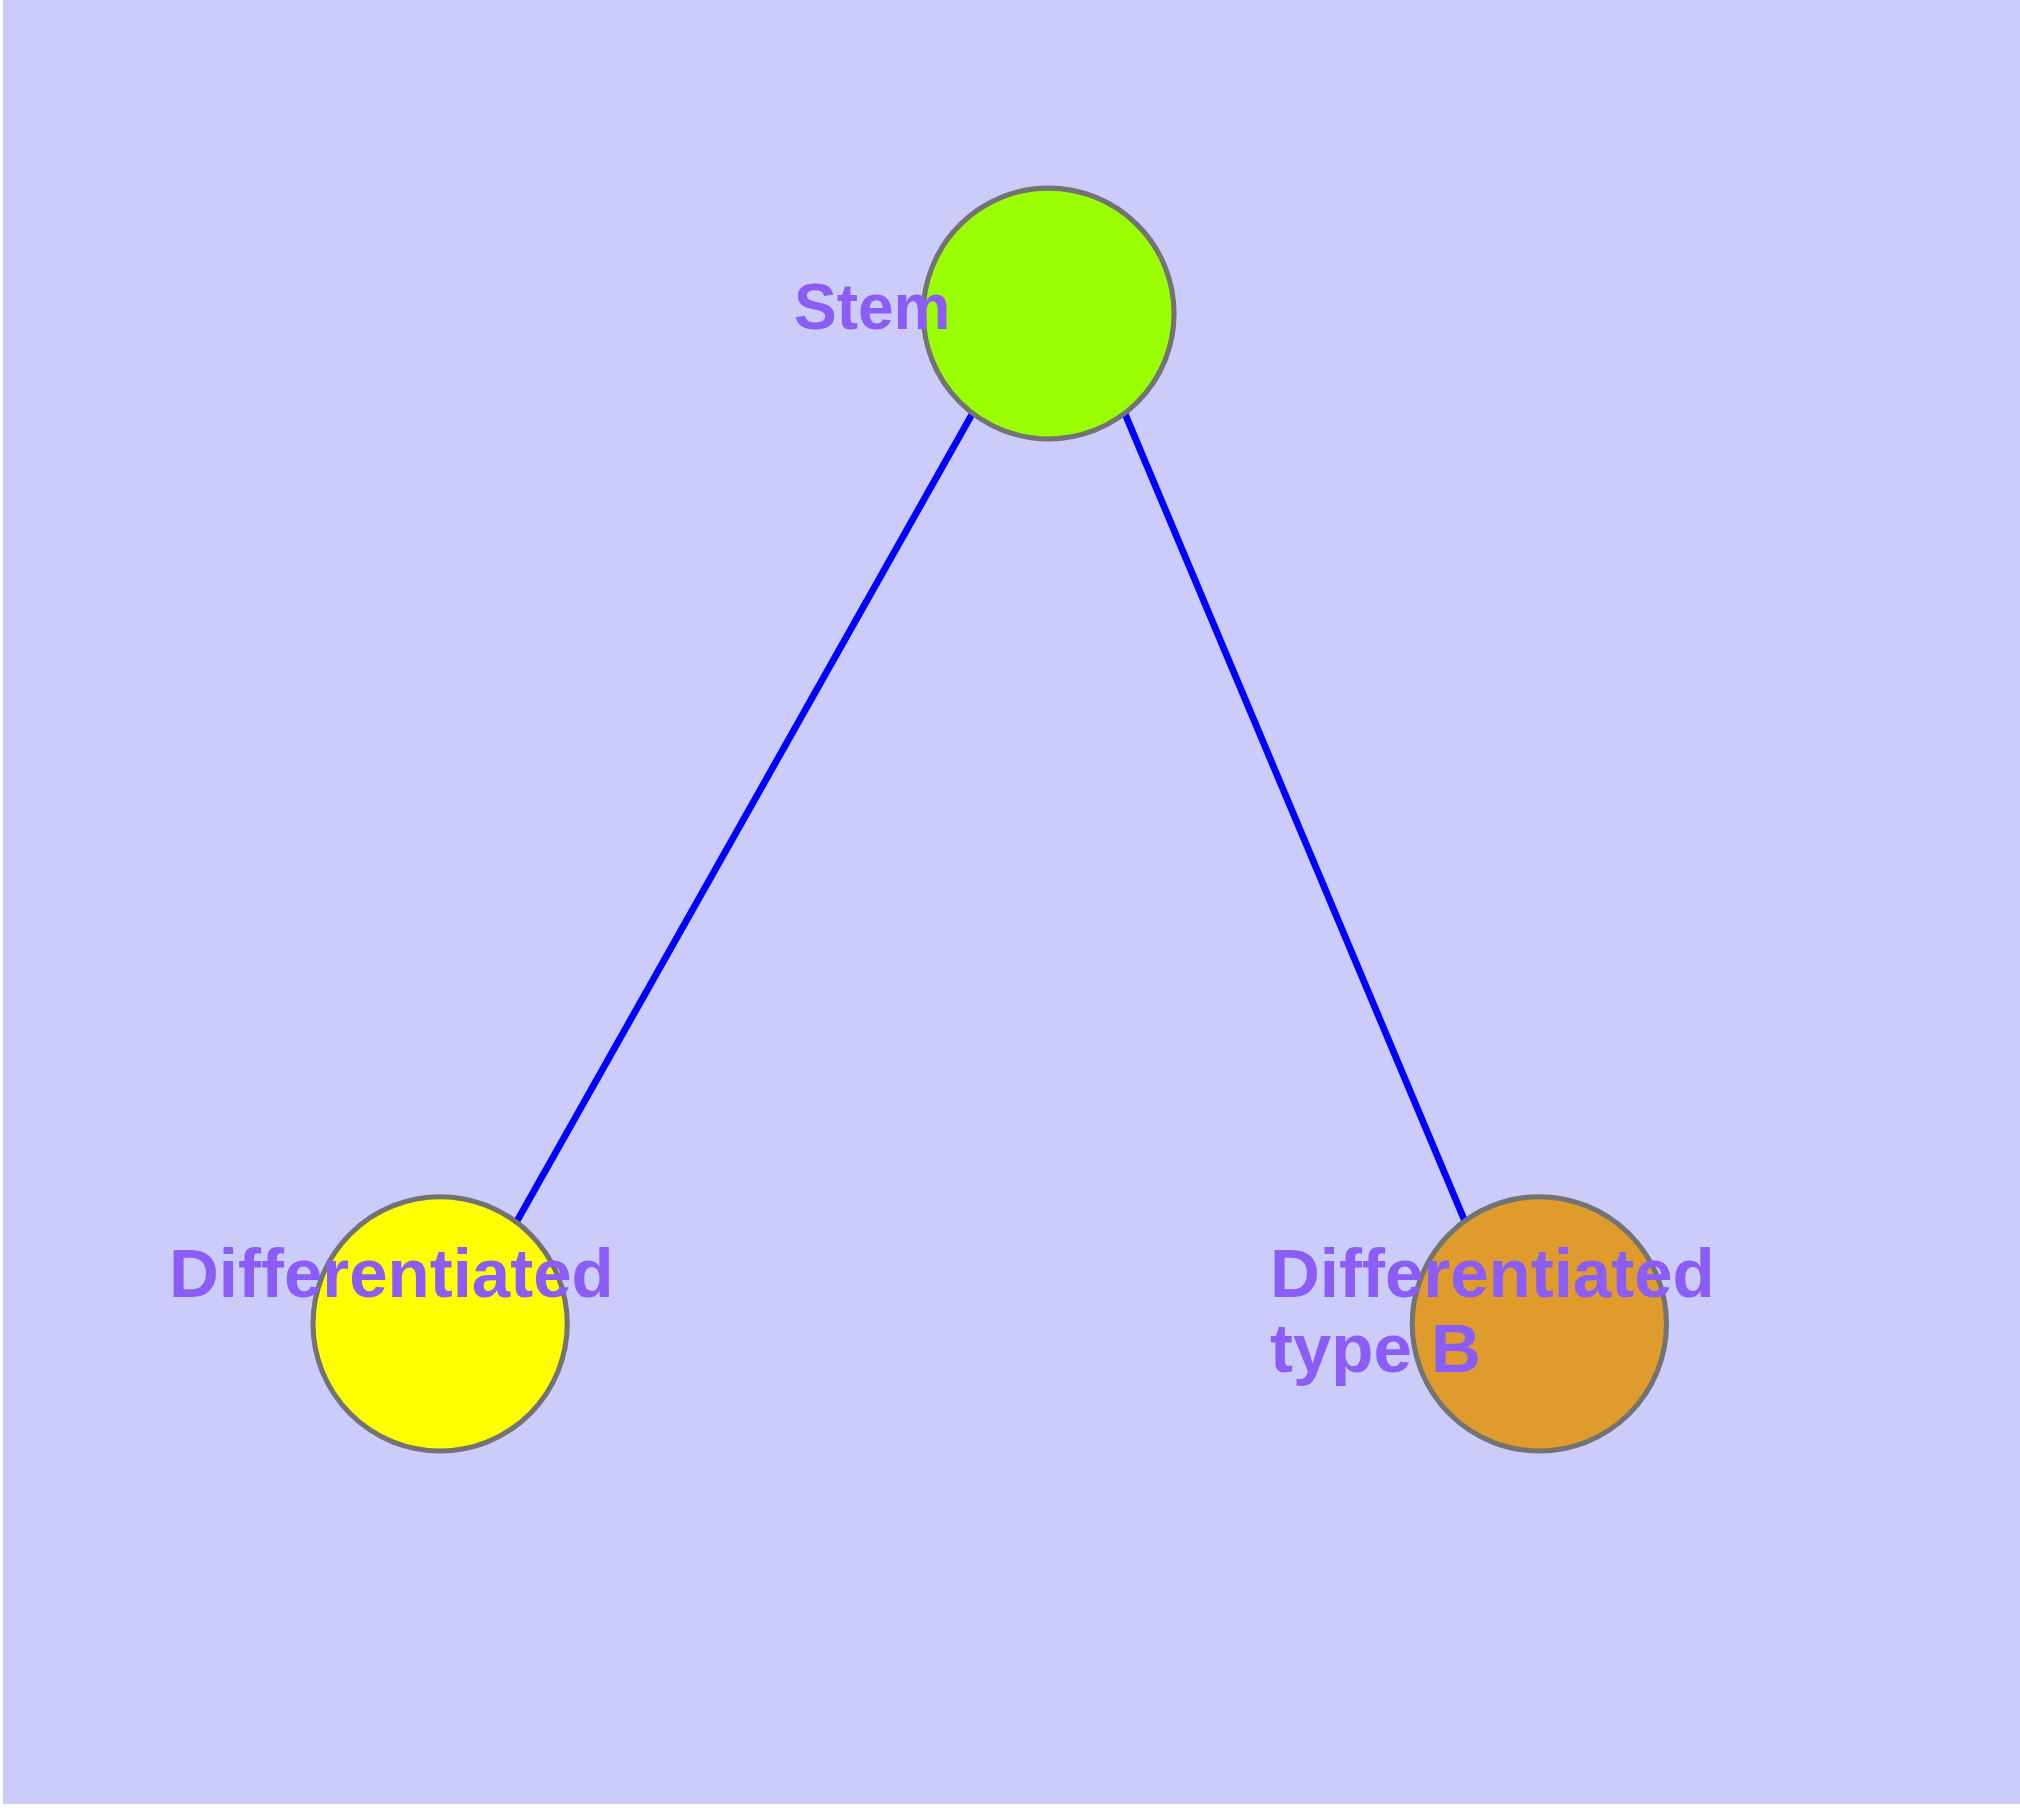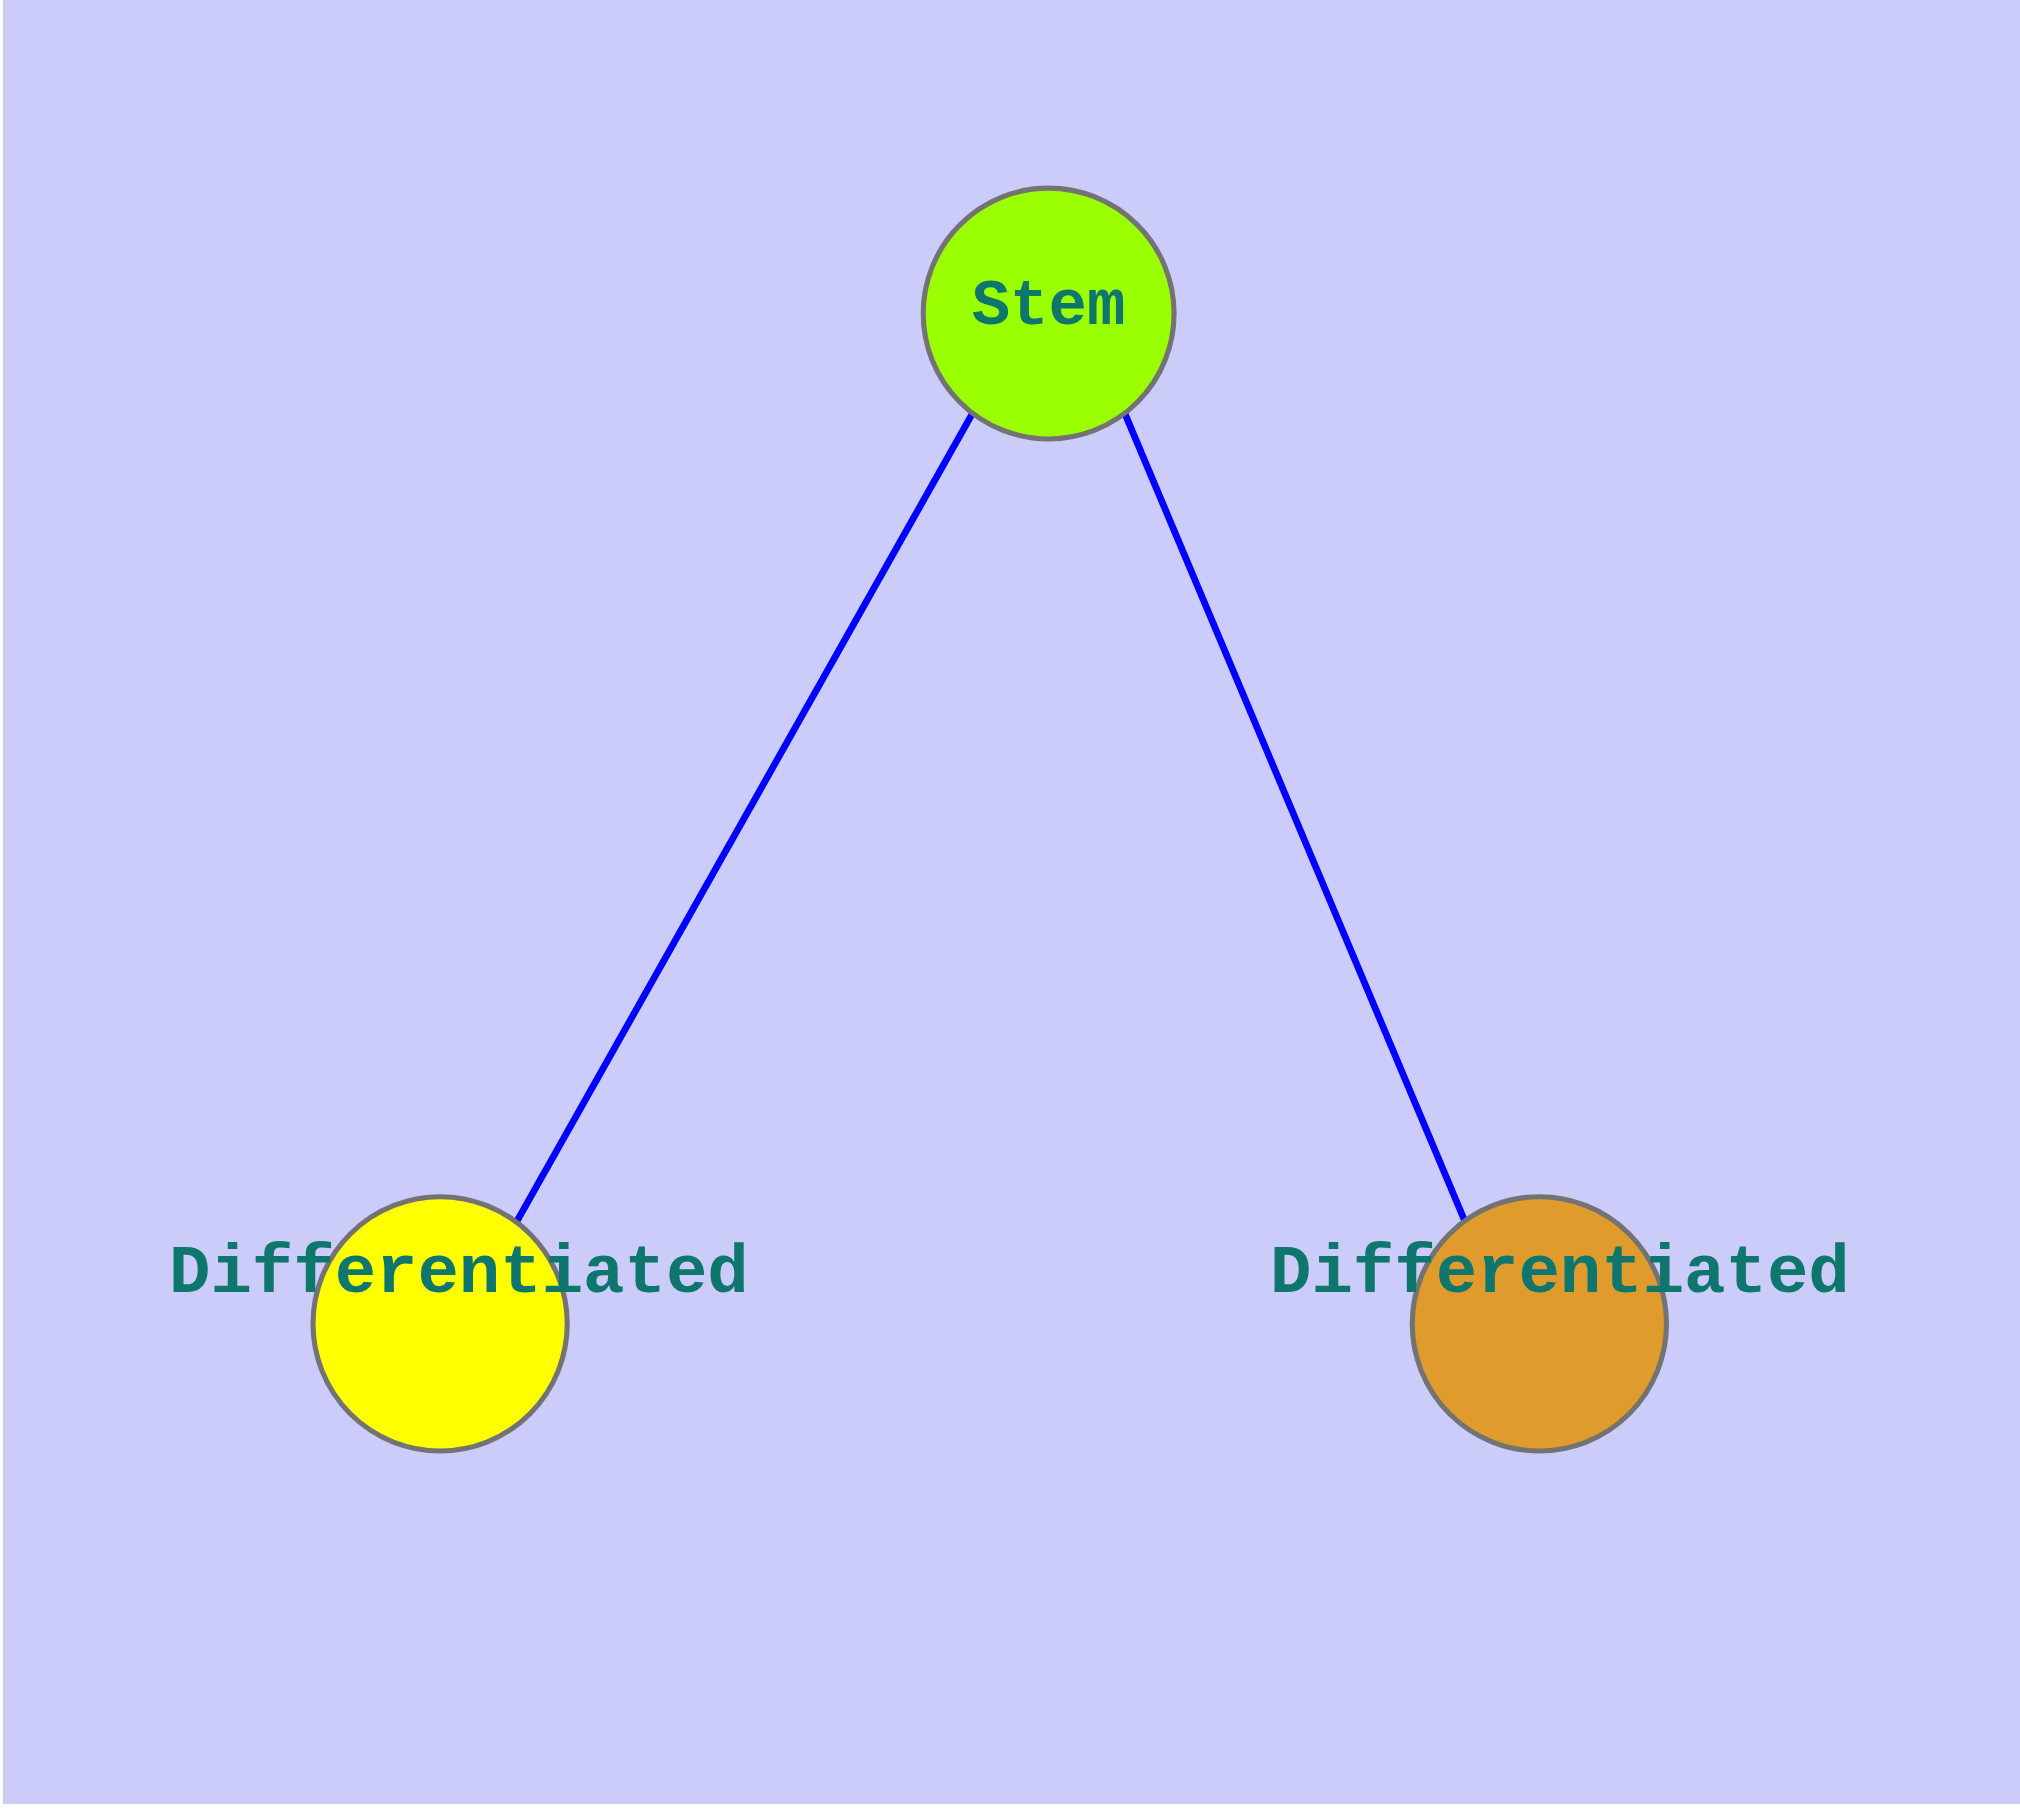--- a/index.html
+++ b/index.html
@@ -26,24 +26,23 @@
   }
   #graph-svg {
     position: absolute;
     left: 0;
     top: 0;
     width: 2021px;
     height: 1812px;
   }
   .node-label {
     position: absolute;
-    color: #0f766e;
-    font-family: Liberation Mono, monospace;
+    color: #8b5cf6;
+    font-family: Liberation Sans, sans-serif;
     font-weight: bold;
-    text-align: center;
     white-space: nowrap;
     line-height: 1.08;
     pointer-events: none;
     user-select: none;
   }
   #label-stem {
     font-size: 64px;
     left: 794px;
     top: 273px;
     width: 509px;
@@ -81,16 +80,17 @@
   </svg>
 
   <div class="node-label" id="label-stem">
       <div>Stem</div>
     </div>
   <div class="node-label" id="label-diffA">
       <div>Differentiated</div>
     </div>
   <div class="node-label" id="label-diffB">
       <div>Differentiated</div>
+      <div>type B</div>
     </div>
 
 </div>
 
 
 </body></html>

